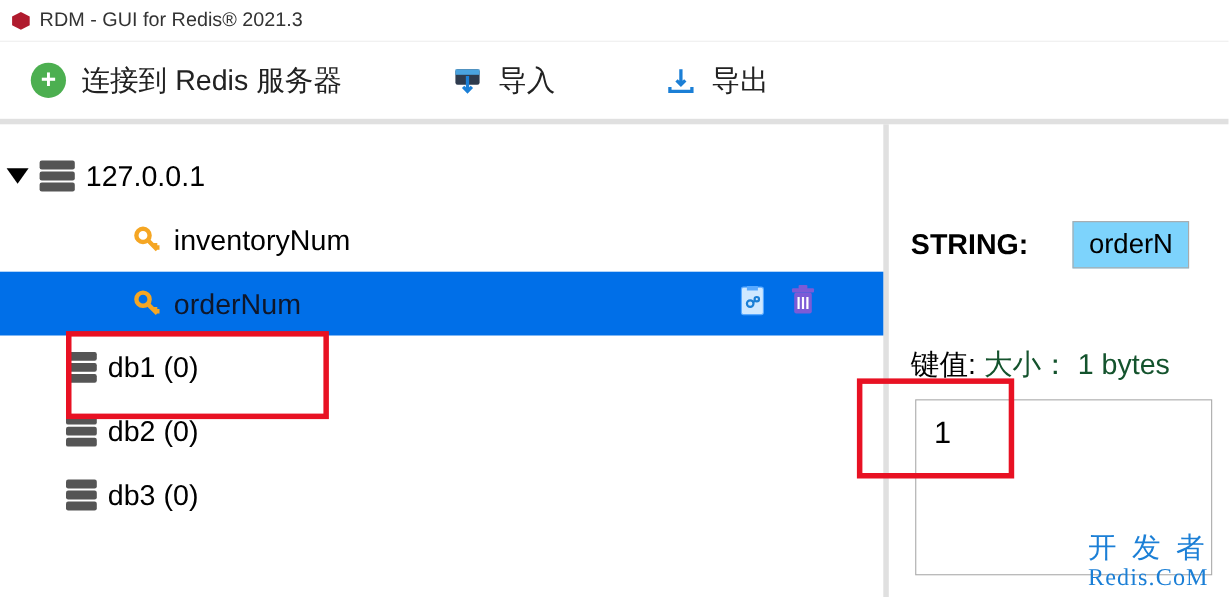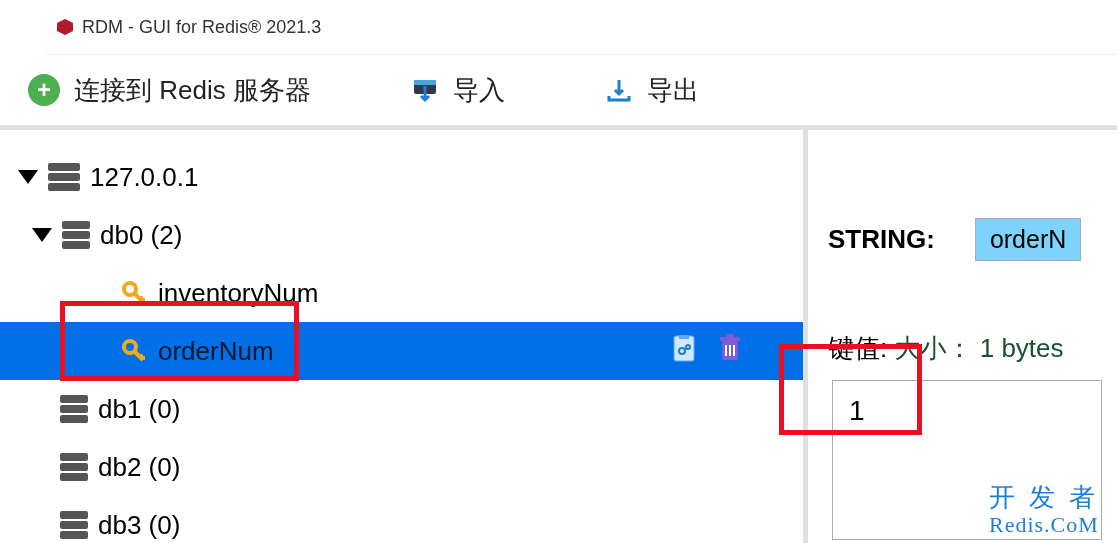--- a/index.html
+++ b/index.html
@@ -8,29 +8,28 @@
       font-family: "Segoe UI", "Microsoft YaHei", sans-serif;
       font-size: 22px;
       background: #fff;
       color: #000;
       width: 1117px;
       height: 543px;
       overflow: hidden;
       position: relative;
     }
     .title-bar {
-      height: 55px;
+      height: 38px;
       display: flex;
       align-items: center;
       padding: 0 10px;
       border-bottom: 1px solid #eee;
       font-size: 18px;
       color: #333;
       gap: 8px;
-      margin-left: 46px;
     }
     .title-bar .logo {
       width: 18px;
       height: 18px;
       display:inline-block;
     }
     .toolbar {
       height: 75px;
       display: flex;
       align-items: center;
@@ -73,21 +72,21 @@
     }
     .tree-row {
       display:flex;
       align-items:center;
       height: 58px;
       padding-left: 0;
       gap: 10px;
       font-size: 26px;
       position:relative;
     }
-    .tree-row.level0 { padding-left: 18px; }
+    .tree-row.level0 { padding-left: 6px; }
     .tree-row.level1 { padding-left: 32px; }
     .tree-row.keyrow { padding-left: 120px; }
     .tree-row.dbrow { padding-left: 60px; }
     .tree-row.selected {
       background: #006fe8;
       color: #0f172a;
     }
     .triangle {
       width:0;height:0;
       display:inline-block;
@@ -219,29 +218,20 @@
     <div class="tree-row level0">
       <span class="triangle down"></span>
       <span class="server-icon">
         <span></span>
           <span></span>
           <span></span>
       </span>
       <span>127.0.0.1</span>
     </div>
 
-    <div class="tree-row level1">
-      <span class="triangle down"></span>
-      <span class="db-icon">
-        <span></span>
-          <span></span>
-          <span></span>
-      </span>
-      <span>db0  (2)</span>
-    </div>
 
     <div class="tree-row keyrow">
       <span class="key-icon">
         <svg width="26" height="26" viewBox="0 0 26 26">
           <circle cx="9" cy="9" r="6" fill="none" stroke="#f5a623" stroke-width="4"></circle>
           <path d="M13 13 L22 22 M18 18 L22 18 M20 20 L24 20" stroke="#f5a623" stroke-width="4"></path>
         </svg>
       </span>
       <span>inventoryNum</span>
     </div>

